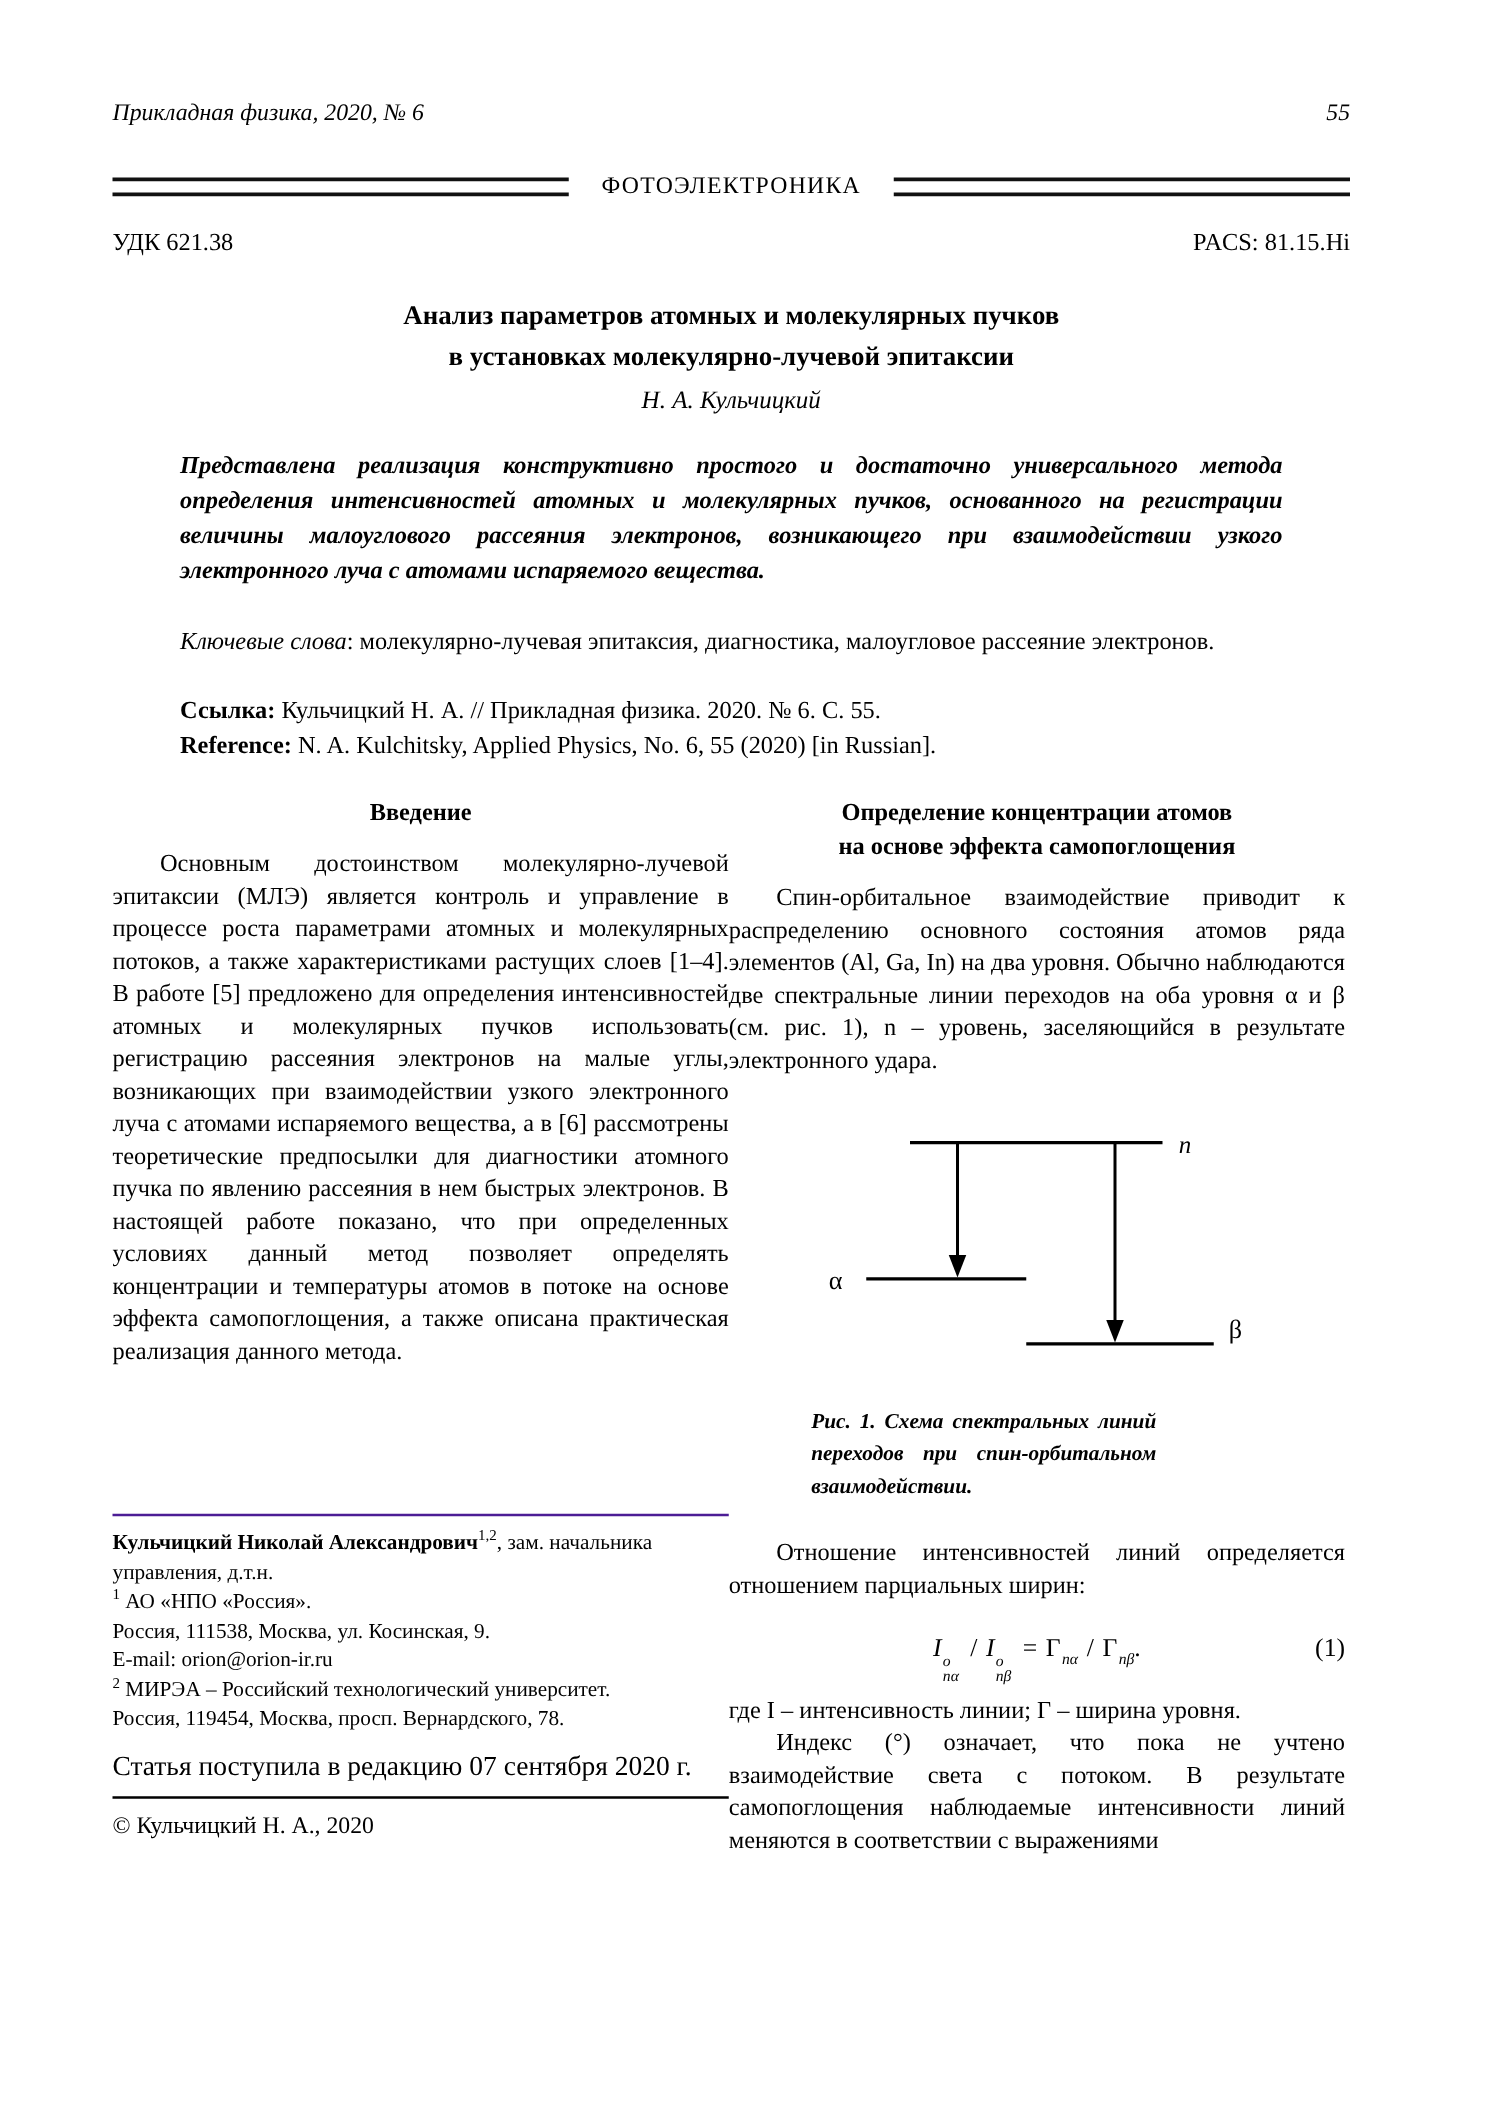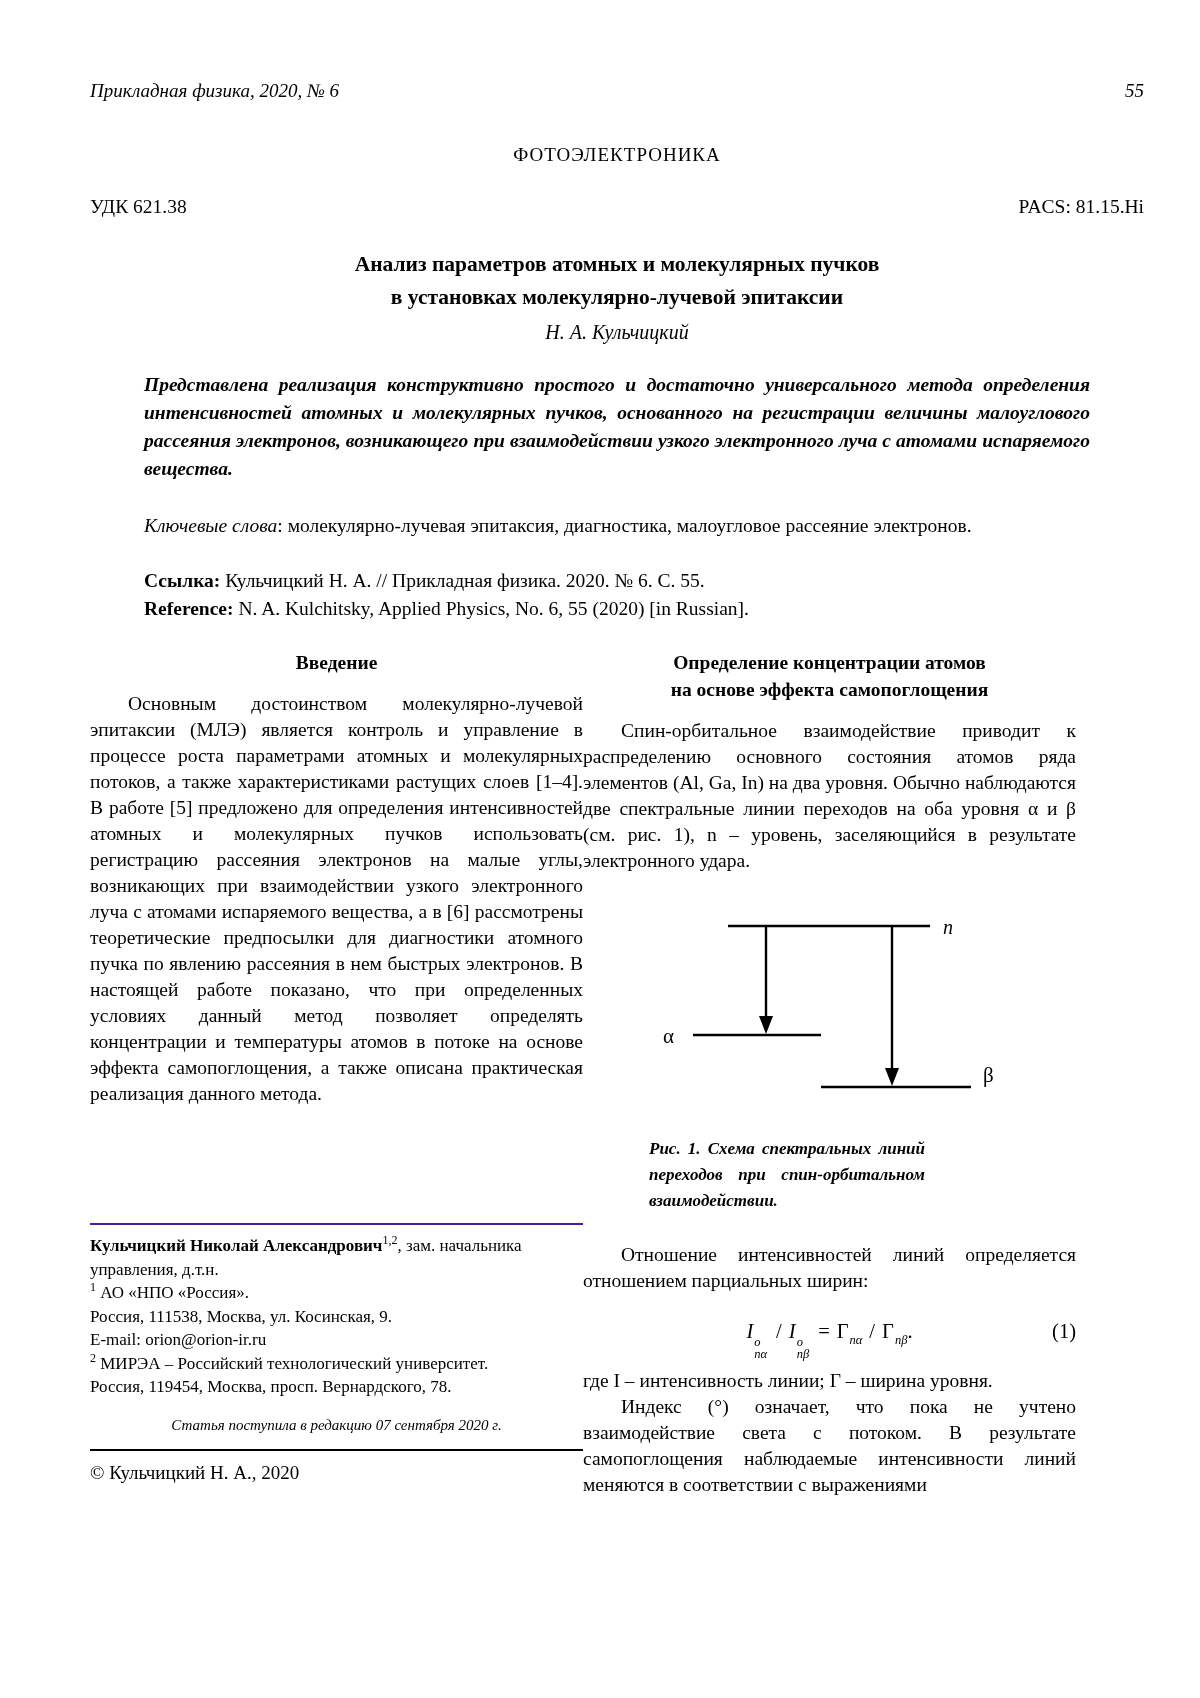--- a/index.html
+++ b/index.html
@@ -1,27 +1,27 @@
 <!DOCTYPE html>
 <html><head>
 <meta charset="utf-8">
 <style>
   html,body{margin:0;padding:0;background:#ffffff;}
   body{
     width:1200px;height:1698px;
     font-family:"Liberation Serif","DejaVu Serif",serif;
     color:#000;position:relative;overflow:hidden;
   }
-  .content{padding:80px 56px 0 90px;}
+  .content{padding:80px 120px 0 90px;}
   
   .header-row{display:flex;justify-content:space-between;align-items:baseline;
     font-style:italic;font-size:19px;}
   .header-row .pageno{font-style:italic;}
   
-  .banner{display:flex;align-items:center;margin-top:36px;flex-direction:column;}
+  .banner{display:flex;align-items:center;margin-top:36px;}
   .banner .rule{flex:1;height:9px;border-top:3px solid #111;border-bottom:3px solid #111;}
   .banner .label{margin:0 26px;font-size:19px;letter-spacing:1px;white-space:nowrap;}
   
   .meta-row{display:flex;justify-content:space-between;margin-top:24px;font-size:19.5px;}
   
   .title{margin-top:30px;text-align:center;font-weight:bold;font-size:21.5px;line-height:33px;}
   .author{margin-top:7px;text-align:center;font-style:italic;font-size:20px;}
   
   .abstract{margin:27px 54px 0 54px;font-weight:bold;font-style:italic;
     font-size:19.5px;line-height:28px;text-align:justify;}
@@ -36,21 +36,21 @@
   .col h2{font-size:19.5px;line-height:27px;font-weight:bold;text-align:center;
     margin:6px 0 15px 0;}
   .col p.body{margin:0;text-align:justify;}
   .col p.indent{text-indent:38px;}
   
   .footnote{margin-top:116px;border-top:2px solid #4c1d95;padding-top:9px;
     font-size:17px;line-height:23.5px;}
   .footnote p{margin:0;}
   .footnote sup{font-size:12px;line-height:0;}
   .footnote .b{font-weight:bold;}
-  .received{margin-top:13px;font-style:italic;font-size:15px;text-align:center;}
+  .received{margin-top:13px;font-size:22px;}
   .crule{border-top:2px solid #000;margin-top:11px;}
   .copyright{margin-top:9px;font-size:19px;}
   
   .figure{margin-top:38px;position:relative;width:493px;height:200px;}
   .figcaption{width:276px;margin:24px 0 0 66px;font-weight:bold;font-style:italic;
     font-size:17px;line-height:26px;text-align:justify;}
   
   .eq-row{position:relative;margin-top:16px;height:42px;text-align:center;
     font-size:20.5px;line-height:42px;}
   .eq-row .it{font-style:italic;}

